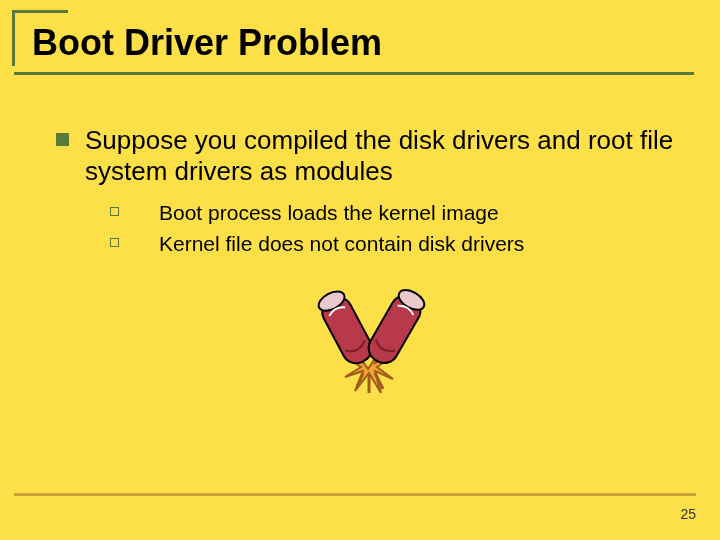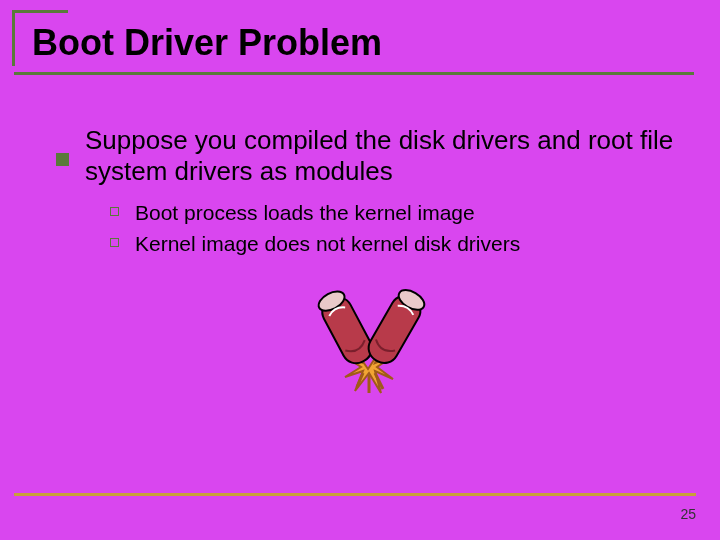--- a/index.html
+++ b/index.html
@@ -1,41 +1,41 @@
 <!DOCTYPE html>
 <html><head>
 <meta charset="utf-8">
 <style>
   * { box-sizing: border-box; margin: 0; padding: 0; }
   html, body { width: 720px; height: 540px; font-family: Arial, Helvetica, sans-serif; background: #fff; }
   .slide {
-    width: 720px; height: 540px; position: relative; background: #d946ef;
+    width: 720px; height: 540px; position: relative; background: #fde047;
     padding: 10px 20px 0 20px;
   }
   .title-rule-top {
     position: absolute; left: 12px; top: 10px; width: 56px; height: 3px; background: #5a7a3a;
   }
   .title-rule-left {
     position: absolute; left: 12px; top: 10px; width: 3px; height: 56px; background: #5a7a3a;
   }
   .title {
     font-size: 36px; font-weight: bold; color: #000;
     padding: 12px 0 6px 12px;
   }
   .title-underline {
     height: 3px; width: 680px; background: #5a7a3a; margin-top: 2px; margin-left: -6px;
   }
   .content { padding: 50px 20px 0 36px; }
-  .bullet-row { display: flex; align-items: center; margin-bottom: 14px; }
+  .bullet-row { display: flex; align-items: flex-start; margin-bottom: 14px; }
   .bullet-sq {
     width: 13px; height: 13px; background: #5a7a3a; flex: 0 0 13px; margin-top: 8px; margin-right: 16px;
   }
   .bullet-text { font-size: 26px; color: #000; line-height: 1.18; }
   .sub-list { padding-left: 54px; margin-top: 8px; }
-  .sub-row { display: flex; align-items: flex-start; margin-bottom: 4px; }
+  .sub-row { display: flex; align-items: flex-start; margin-bottom: 4px; gap: 24px; }
   .sub-sq {
     width: 9px; height: 9px; border: 1.5px solid #5a7a3a; flex: 0 0 9px; margin-top: 7px; margin-right: 16px;
   }
   .sub-text { font-size: 21px; color: #000; line-height: 1.25; }
   .clipart { display:flex; justify-content:center; margin-top: 20px; }
   .bottom-rule {
     position: absolute; left: 14px; right: 24px; bottom: 44px; height: 3px; background: #c9a038;
   }
   .pagenum {
     position: absolute; right: 24px; bottom: 18px; font-size: 14px; color: #333;
@@ -55,21 +55,21 @@
       <div class="bullet-sq"></div>
       <div class="bullet-text">Suppose you compiled the disk drivers and root file system drivers as modules</div>
     </div>
     <div class="sub-list">
       <div class="sub-row">
         <div class="sub-sq"></div>
         <div class="sub-text">Boot process loads the kernel image</div>
       </div>
       <div class="sub-row">
         <div class="sub-sq"></div>
-        <div class="sub-text">Kernel image does not kernel disk drivers</div>
+        <div class="sub-text">Kernel file does not contain disk drivers</div>
       </div>
     </div>
 
     <div class="clipart">
       <svg width="150" height="130" viewBox="0 0 150 130">
 
         <polygon points="75,92 60,70 70,86 50,78 68,90 52,100 70,94 62,114 76,96 88,116 82,94 100,102 84,90 102,78 82,86 92,66" fill="#f2a534" stroke="#a05a1a" stroke-width="2"></polygon>
 
         <g transform="rotate(-28 55 55)">
           <rect x="40" y="18" width="30" height="70" rx="14" fill="#b83a4a" stroke="#000" stroke-width="2"></rect>

